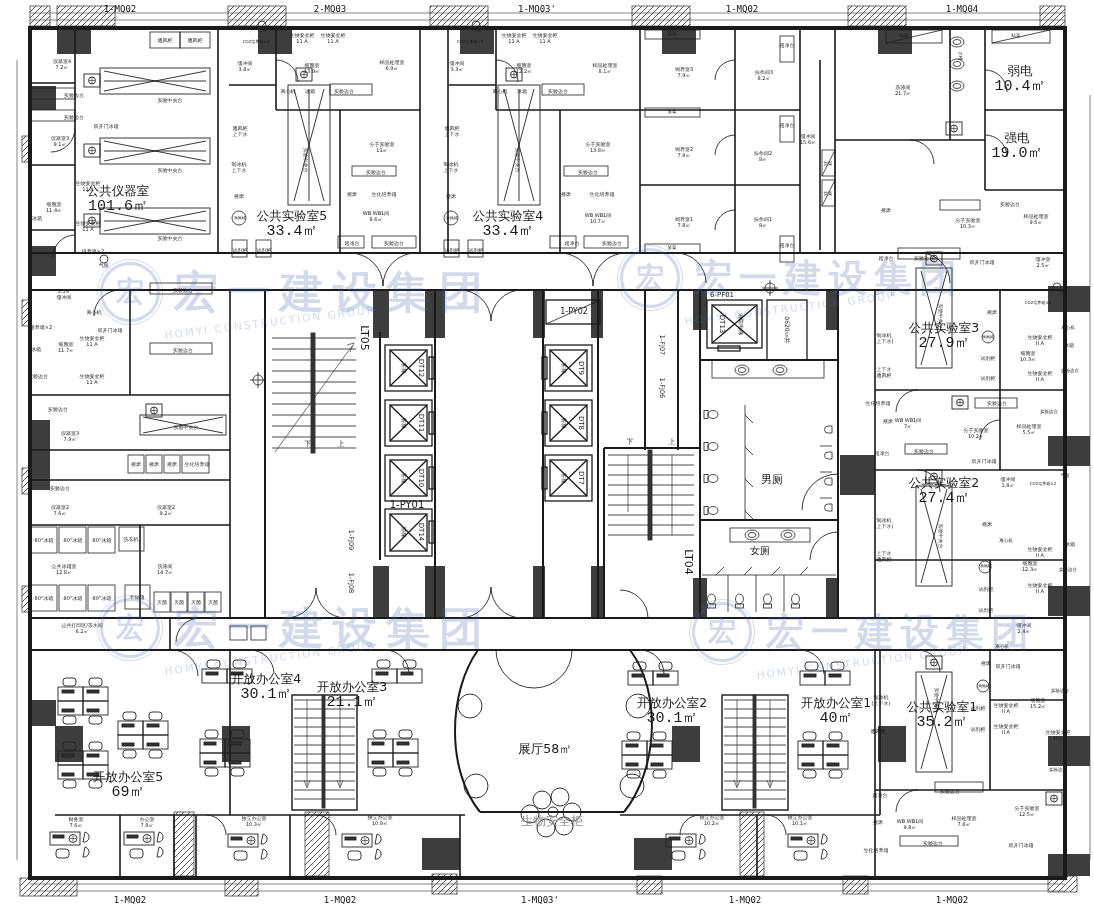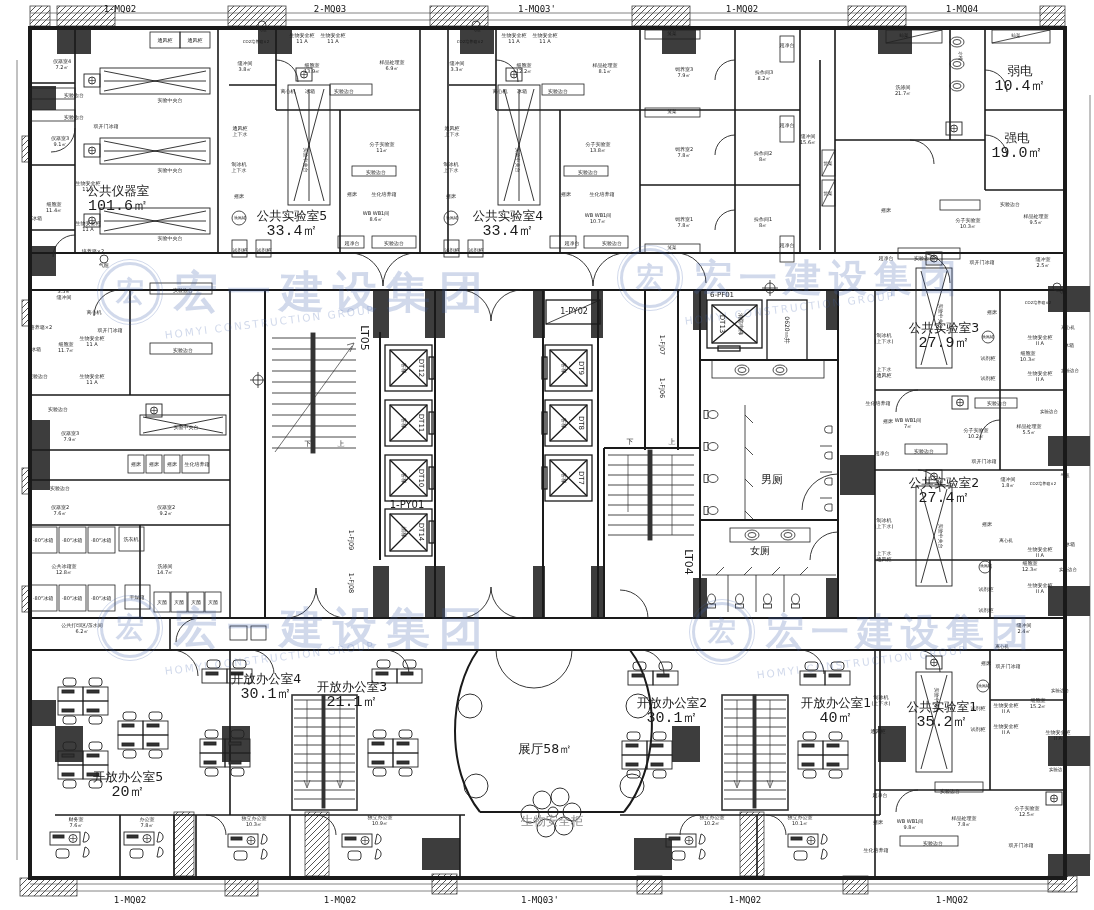--- a/index.html
+++ b/index.html
@@ -480,21 +480,21 @@
       <div class="lbl maj" style="left: 944px; top: 491px;">
         <span class="t">公共实验室2</span>
         <span class="a">27.4㎡</span>
       </div>
       <div class="lbl maj" style="left: 942px; top: 715px;">
         <span class="t">公共实验室1</span>
         <span class="a">35.2㎡</span>
       </div>
       <div class="lbl maj" style="left: 128px; top: 785px;">
         <span class="t">开放办公室5</span>
-        <span class="a">20㎡</span>
+        <span class="a">69㎡</span>
       </div>
       <div class="lbl maj" style="left: 266px; top: 687px;">
         <span class="t">开放办公室4</span>
         <span class="a">30.1㎡</span>
       </div>
       <div class="lbl maj" style="left: 352px; top: 687px; margin-top: 8px;">
         <span class="t">开放办公室3</span>
         <span class="a">21.1㎡</span>
       </div>
       <div class="lbl maj" style="left: 672px; top: 711px;">

